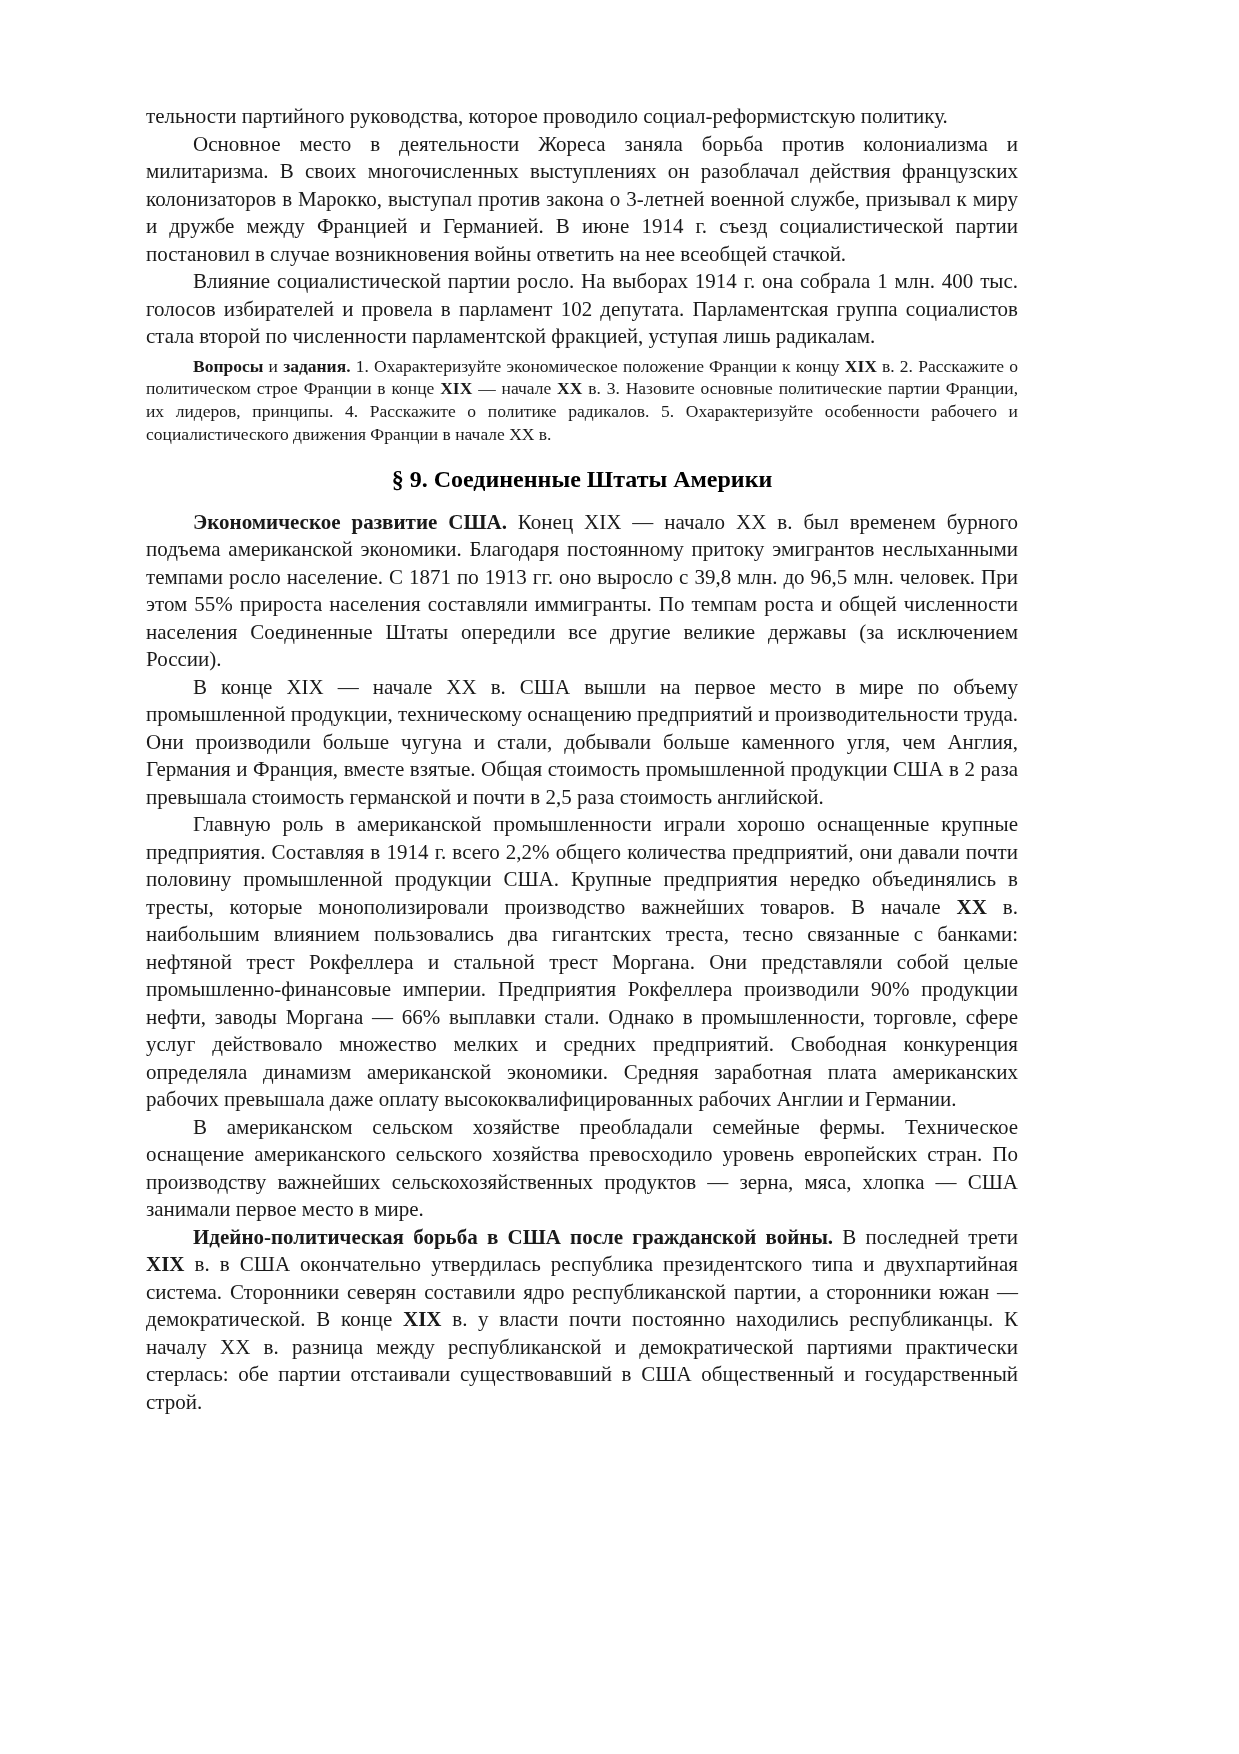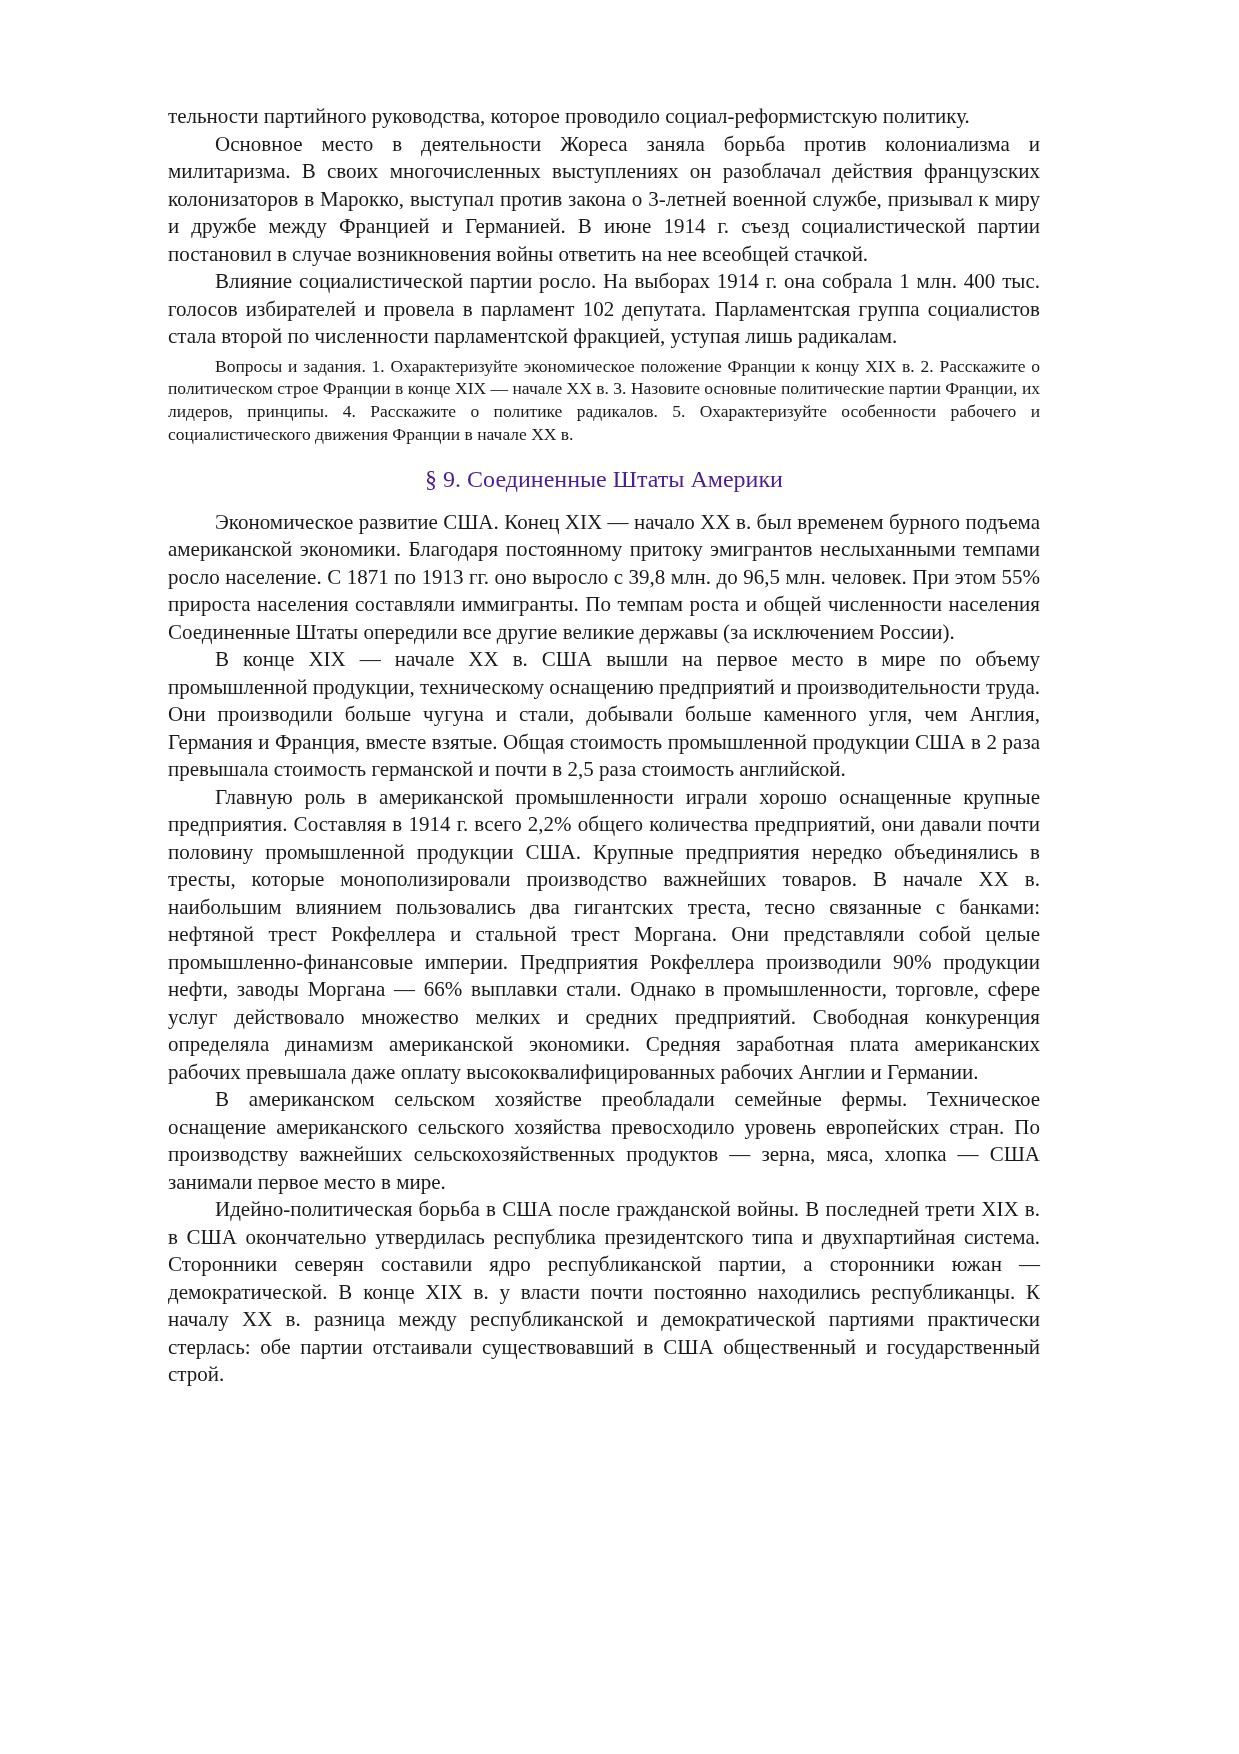--- a/index.html
+++ b/index.html
@@ -7,21 +7,21 @@
   .page {
     position: relative;
     width: 1239px;
     height: 1754px;
     background: #ffffff;
     font-family: "Liberation Serif", serif;
     overflow: hidden;
   }
   .content {
     position: absolute;
-    left: 168px;
+    left: 146px;
     top: 103px;
     width: 872px;
   }
   p.body {
     font-size: 21px;
     line-height: 1.31;
     text-align: justify;
     margin: 0;
     text-indent: 47px;
   }
@@ -32,31 +32,31 @@
     text-align: justify;
     margin: 4px 0 0 0;
     text-indent: 47px;
   }
   h2.heading {
     text-align: center;
     font-size: 24px;
     font-weight: bold;
     margin: 20px 0 16px 0;
   }
-  .b { font-weight: normal; }
+  .b { font-weight: bold; }
 </style>
 </head>
 <body>
 
 <div class="page" style="background: rgb(255, 255, 255); color: rgb(26, 26, 26);">
   <div class="content">
       <p class="body noindent"><span>тельности партийного руководства, которое проводило социал-реформистскую политику.</span></p>
       <p class="body"><span>Основное место в деятельности Жореса заняла борьба против колониализма и милитаризма. В своих многочисленных выступлениях он разоблачал действия французских колонизаторов в Марокко, выступал против закона о 3-летней военной службе, призывал к миру и дружбе между Францией и Германией. В июне 1914 г. съезд социалистической партии постановил в случае возникновения войны ответить на нее всеобщей стачкой.</span></p>
       <p class="body"><span>Влияние социалистической партии росло. На выборах 1914 г. она собрала 1 млн. 400 тыс. голосов избирателей и провела в парламент 102 депутата. Парламентская группа социалистов стала второй по численности парламентской фракцией, уступая лишь радикалам.</span></p>
       <p class="questions"><span class="b">Вопросы</span><span> и </span><span class="b">задания.</span><span> 1. Охарактеризуйте экономическое положение Франции к концу </span><span class="b">XIX</span><span> в. 2. Расскажите о политическом строе Франции в конце </span><span class="b">XIX</span><span> — начале </span><span class="b">XX</span><span> в. 3. Назовите основные политические партии Франции, их лидеров, принципы. 4. Расскажите о политике радикалов. 5. Охарактеризуйте особенности рабочего и социалистического движения Франции в начале XX в.</span></p>
-      <h2 class="heading" style="color: #4c1d95;"><span class="b">§ 9. Соединенные Штаты Америки</span></h2>
+      <h2 class="heading" style="color: #000000;"><span class="b">§ 9. Соединенные Штаты Америки</span></h2>
       <p class="body"><span class="b">Экономическое развитие США.</span><span> Конец XIX — начало XX в. был временем бурного подъема американской экономики. Благодаря постоянному притоку эмигрантов неслыханными темпами росло население. С 1871 по 1913 гг. оно выросло с 39,8 млн. до 96,5 млн. человек. При этом 55% прироста населения составляли иммигранты. По темпам роста и общей численности населения Соединенные Штаты опередили все другие великие державы (за исключением России).</span></p>
       <p class="body"><span>В конце XIX — начале XX в. США вышли на первое место в мире по объему промышленной продукции, техническому оснащению предприятий и производительности труда. Они производили больше чугуна и стали, добывали больше каменного угля, чем Англия, Германия и Франция, вместе взятые. Общая стоимость промышленной продукции США в 2 раза превышала стоимость германской и почти в 2,5 раза стоимость английской.</span></p>
       <p class="body"><span>Главную роль в американской промышленности играли хорошо оснащенные крупные предприятия. Составляя в 1914 г. всего 2,2% общего количества предприятий, они давали почти половину промышленной продукции США. Крупные предприятия нередко объединялись в тресты, которые монополизировали производство важнейших товаров. В начале </span><span class="b">XX</span><span> в. наибольшим влиянием пользовались два гигантских треста, тесно связанные с банками: нефтяной трест Рокфеллера и стальной трест Моргана. Они представляли собой целые промышленно-финансовые империи. Предприятия Рокфеллера производили 90% продукции нефти, заводы Моргана — 66% выплавки стали. Однако в промышленности, торговле, сфере услуг действовало множество мелких и средних предприятий. Свободная конкуренция определяла динамизм американской экономики. Средняя заработная плата американских рабочих превышала даже оплату высококвалифицированных рабочих Англии и Германии.</span></p>
       <p class="body"><span>В американском сельском хозяйстве преобладали семейные фермы. Техническое оснащение американского сельского хозяйства превосходило уровень европейских стран. По производству важнейших сельскохозяйственных продуктов — зерна, мяса, хлопка — США занимали первое место в мире.</span></p>
       <p class="body"><span class="b">Идейно-политическая борьба в США после гражданской войны.</span><span> В последней трети </span><span class="b">XIX</span><span> в. в США окончательно утвердилась республика президентского типа и двухпартийная система. Сторонники северян составили ядро республиканской партии, а сторонники южан — демократической. В конце </span><span class="b">XIX</span><span> в. у власти почти постоянно находились республиканцы. К началу XX в. разница между республиканской и демократической партиями практически стерлась: обе партии отстаивали существовавший в США общественный и государственный строй.</span></p>
     </div>
 </div>
 
 </body></html>

